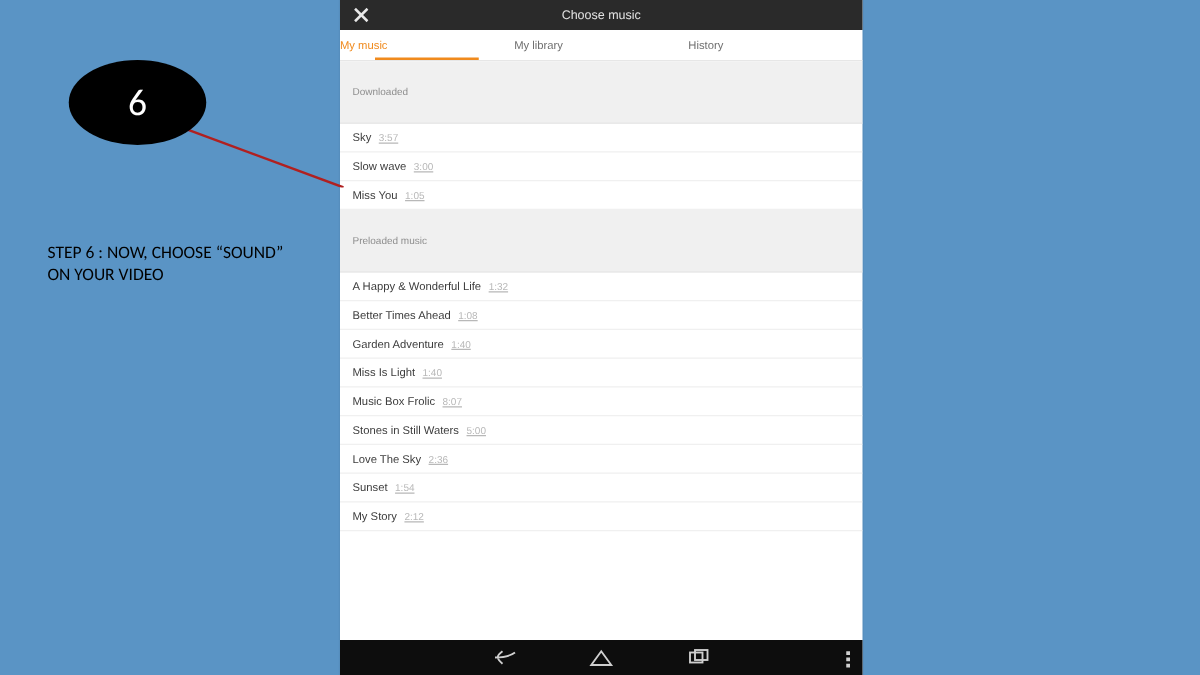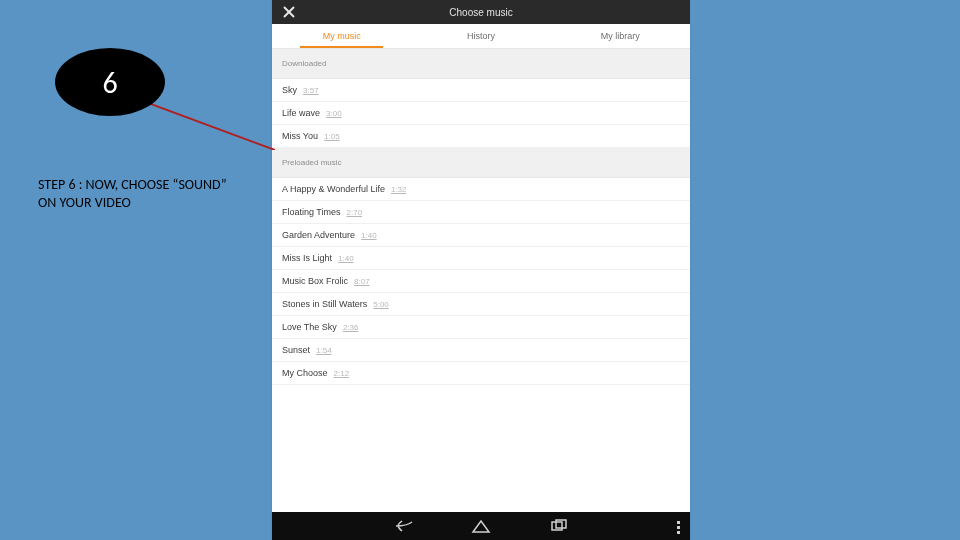--- a/index.html
+++ b/index.html
@@ -40,21 +40,21 @@
     left: 140px;
     top: 100px;
     width: 135px;
     height: 50px;
     z-index: 4;
     pointer-events: none;
   }
   .step-caption {
     position: absolute;
     left: 38px;
-    top: 176px;
+    top: 193px;
     width: 210px;
     color: #000000;
     font-size: 14px;
     font-family: Calibri, Arial, sans-serif;
     line-height: 1.25;
     font-weight: 400;
   }
 
   
   .phone {
@@ -96,21 +96,20 @@
   }
   .tabs {
     display: flex;
     height: 24px;
     border-bottom: 1px solid #e6e6e6;
   }
   .tab {
     flex: 1;
     display: flex;
     align-items: center;
-    justify-content: center;
     font-size: 9px;
     color: #6f6f6f;
     position: relative;
   }
   .tab.active {
     color: #f08a1d;
   }
   .tab.active::after {
     content: "";
     position: absolute;
@@ -118,21 +117,21 @@
     left: 20%;
     right: 20%;
     height: 2px;
     background: #f08a1d;
   }
 
   .section-header {
     background: #f0f0f0;
     color: #8e8e8e;
     font-size: 8px;
-    padding: 10px 10px;
+    padding: 20px 10px;
     border-bottom: 1px solid #e6e6e6;
   }
   .song {
     display: flex;
     align-items: center;
     gap: 6px;
     padding: 0 10px;
     height: 22px;
     border-bottom: 1px solid #f0f0f0;
     font-size: 9px;
@@ -191,51 +190,51 @@
           </svg>
       </div>
       <div class="title">Choose music</div>
     </div>
 
     <div class="tabs">
       <div class="tab active">
         <span>My music</span>
       </div>
       <div class="tab">
+        <span>My library</span>
+      </div>
+      <div class="tab">
         <span>History</span>
-      </div>
-      <div class="tab">
-        <span>My library</span>
       </div>
     </div>
 
     <div class="list">
 
       <div class="section-header">Downloaded</div>
       <div class="song">
           <span class="song-title">Sky</span>
           <span class="song-dur">3:57</span>
         </div>
       <div class="song">
-          <span class="song-title">Life wave</span>
+          <span class="song-title">Slow wave</span>
           <span class="song-dur">3:00</span>
         </div>
       <div class="song">
           <span class="song-title">Miss You</span>
           <span class="song-dur">1:05</span>
         </div>
 
       <div class="section-header">Preloaded music</div>
       <div class="song">
           <span class="song-title">A Happy &amp; Wonderful Life</span>
           <span class="song-dur">1:32</span>
         </div>
       <div class="song">
-          <span class="song-title">Floating Times</span>
-          <span class="song-dur">2:70</span>
+          <span class="song-title">Better Times Ahead</span>
+          <span class="song-dur">1:08</span>
         </div>
       <div class="song">
           <span class="song-title">Garden Adventure</span>
           <span class="song-dur">1:40</span>
         </div>
       <div class="song">
           <span class="song-title">Miss Is Light</span>
           <span class="song-dur">1:40</span>
         </div>
       <div class="song">
@@ -248,21 +247,21 @@
         </div>
       <div class="song">
           <span class="song-title">Love The Sky</span>
           <span class="song-dur">2:36</span>
         </div>
       <div class="song">
           <span class="song-title">Sunset</span>
           <span class="song-dur">1:54</span>
         </div>
       <div class="song">
-          <span class="song-title">My Choose</span>
+          <span class="song-title">My Story</span>
           <span class="song-dur">2:12</span>
         </div>
     </div>
 
     <div class="navbar" style="position:relative;">
       <div class="nav-ic">
         <svg viewBox="0 0 22 16" stroke-width="1.5">
             <path d="M10 3 C 6 6, 4 8, 10 13 M4 8 C 10 8, 16 7, 20 4"></path>
           </svg>
       </div>

